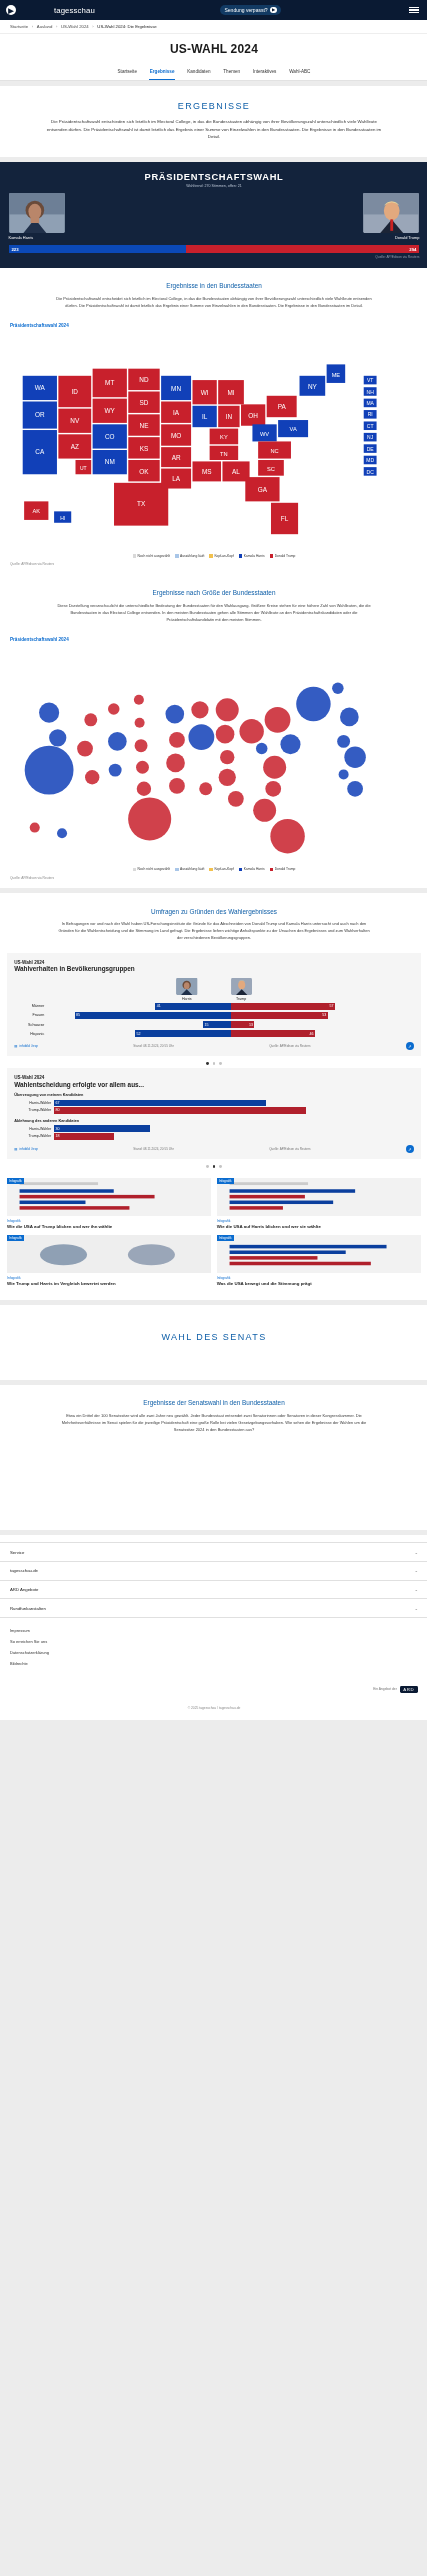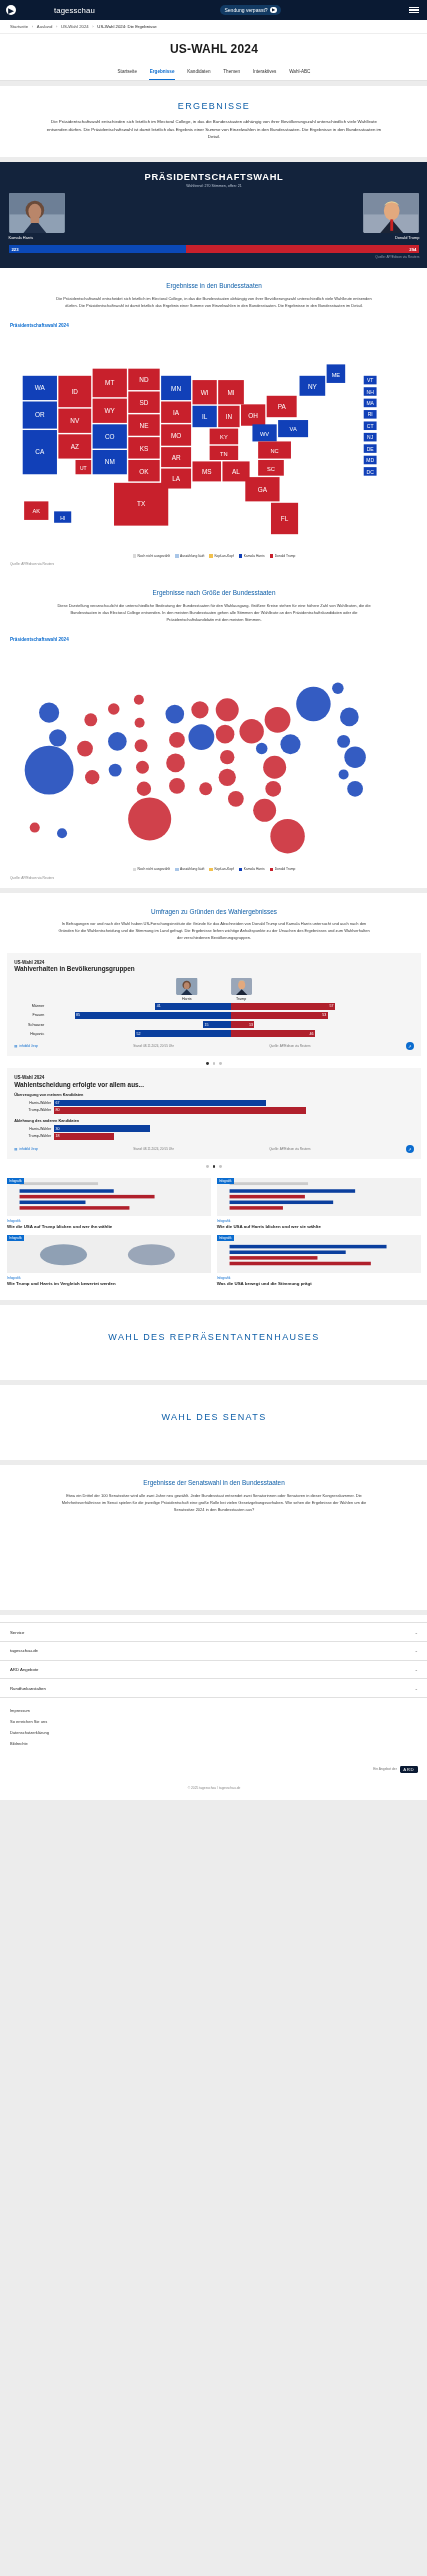--- a/index.html
+++ b/index.html
@@ -653,23 +653,20 @@
             <rect x="8" y="38" width="90" height="5" fill="#b0202c"></rect>
           </svg>
         </div>
         <div class="kicker">Infografik</div>
         <div class="hl">Was die USA bewegt und die Stimmung prägt</div>
       </div>
     </div>
     <div style="height:10px;background:#fff"></div>
   </div>
 
-  <div class="card big-sec">
-    <h2>WAHL DES REPRÄSENTANTENHAUSES</h2>
-  </div>
 
   <div class="card big-sec">
     <h2>WAHL DES SENATS</h2>
   </div>
 
   <div class="card">
     <div class="sub-head">Ergebnisse der Senatswahl in den Bundesstaaten</div>
     <div class="sub-text">Etwa ein Drittel der 100 Senatssitze wird alle zwei Jahre neu gewählt. Jeder Bundesstaat entsendet zwei Senatorinnen oder Senatoren in dieser Kongresskammer. Die Mehrheitsverhältnisse im Senat spielen für die jeweilige Präsidentschaft eine große Rolle bei vielen Gesetzgebungsvorhaben. Wie sehen die Ergebnisse der Wahlen um die Senatssitze 2024 in den Bundesstaaten aus?</div>
     <div style="height:86px"></div>
   </div>

